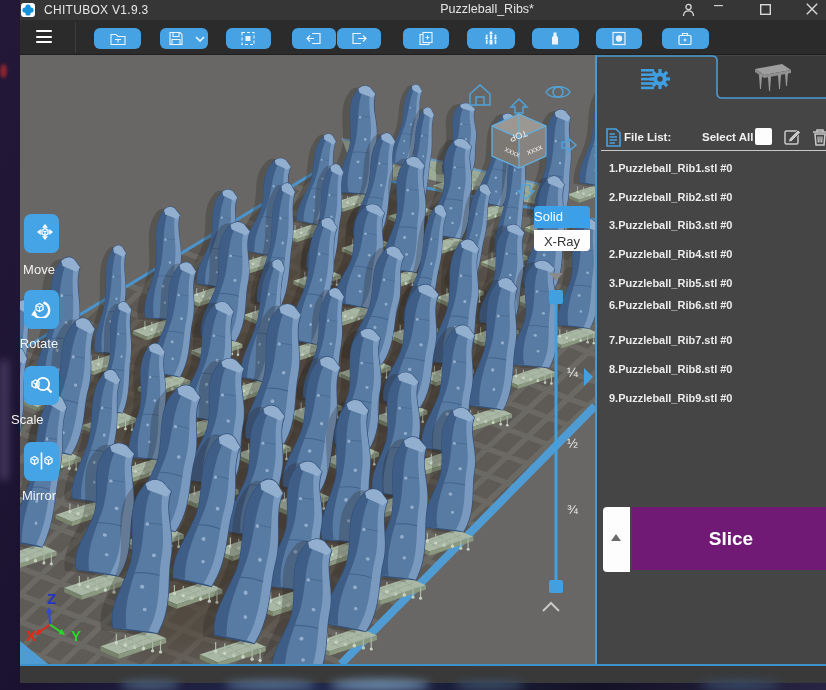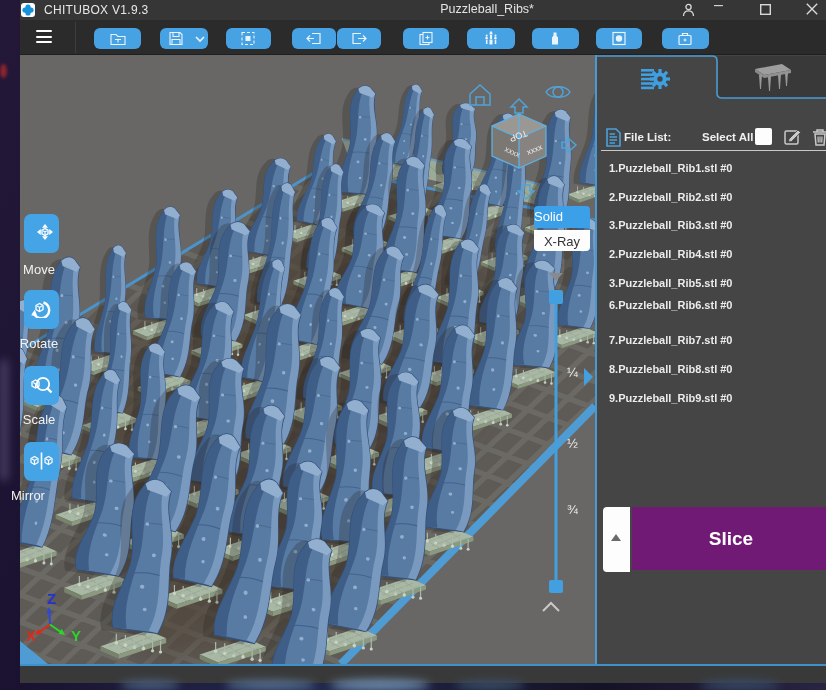--- a/index.html
+++ b/index.html
@@ -710,33 +710,33 @@
   <div class="ltool" style="top:366px">
       <svg width="26" height="18" viewBox="0 0 26 18">
         <g fill="none" stroke="#fff">
           <path d="M3,6 L6.5,4 L10,6 L10,10 L6.5,12 L3,10 Z" stroke-width="1.3"></path>
           <path d="M4.2,6.6 L6.5,7.9 L8.8,6.6 M6.5,7.9 L6.5,11.6" stroke-width="1.1"></path>
           <circle cx="14" cy="8" r="6.2" stroke-width="1.8"></circle>
           <path d="M18.4,12.4 L22.5,16.5" stroke-width="2.4"></path>
         </g>
       </svg>
     </div>
-  <div class="llabel" style="top:412px;left:-9px;text-align:center;width:56px">Scale</div>
+  <div class="llabel" style="top:412px;left:-9px;text-align:left;width:56px">Scale</div>
   <div class="ltool" style="top:442px">
       <svg width="26" height="18" viewBox="0 0 26 18">
         <path d="M12.5,0.5 L12.5,17.5" stroke="#fff" stroke-width="1.6"></path>
         <g fill="none" stroke="#fff" stroke-width="1.2">
           <path d="M2,6.5 L5.5,4.5 L9,6.5 L9,10.5 L5.5,12.5 L2,10.5 Z"></path>
           <path d="M3,7 L5.5,8.4 L8,7 M5.5,8.4 L5.5,12.1"></path>
           <path d="M16,6.5 L19.5,4.5 L23,6.5 L23,10.5 L19.5,12.5 L16,10.5 Z"></path>
           <path d="M17,7 L19.5,8.4 L22,7 M19.5,8.4 L19.5,12.1"></path>
         </g>
       </svg>
     </div>
-  <div class="llabel" style="top:488px;left:-9px;text-align:left;width:56px">Mirror</div>
+  <div class="llabel" style="top:488px;left:-9px;text-align:center;width:56px">Mirror</div>
   <div class="rp">
     <div class="tabs">
 <div class="tab2"></div>
 <svg class="tabline" style="left:0;top:0" width="243" height="46" viewBox="0 0 243 46">
  <path d="M 0,1 L 117,1 Q 122,1 122,6 L 122,38 Q 122,43 127,43 L 243,43" stroke="#4a9ad2" stroke-width="1.6" fill="none"></path>
  <g fill="#3f9fe0">
             <rect x="46" y="14" width="13" height="2.6"></rect>
             <rect x="46" y="18.4" width="13" height="2.6"></rect>
             <rect x="46" y="22.8" width="13" height="2.6"></rect>
             <rect x="46" y="27.2" width="13" height="2.6"></rect>

